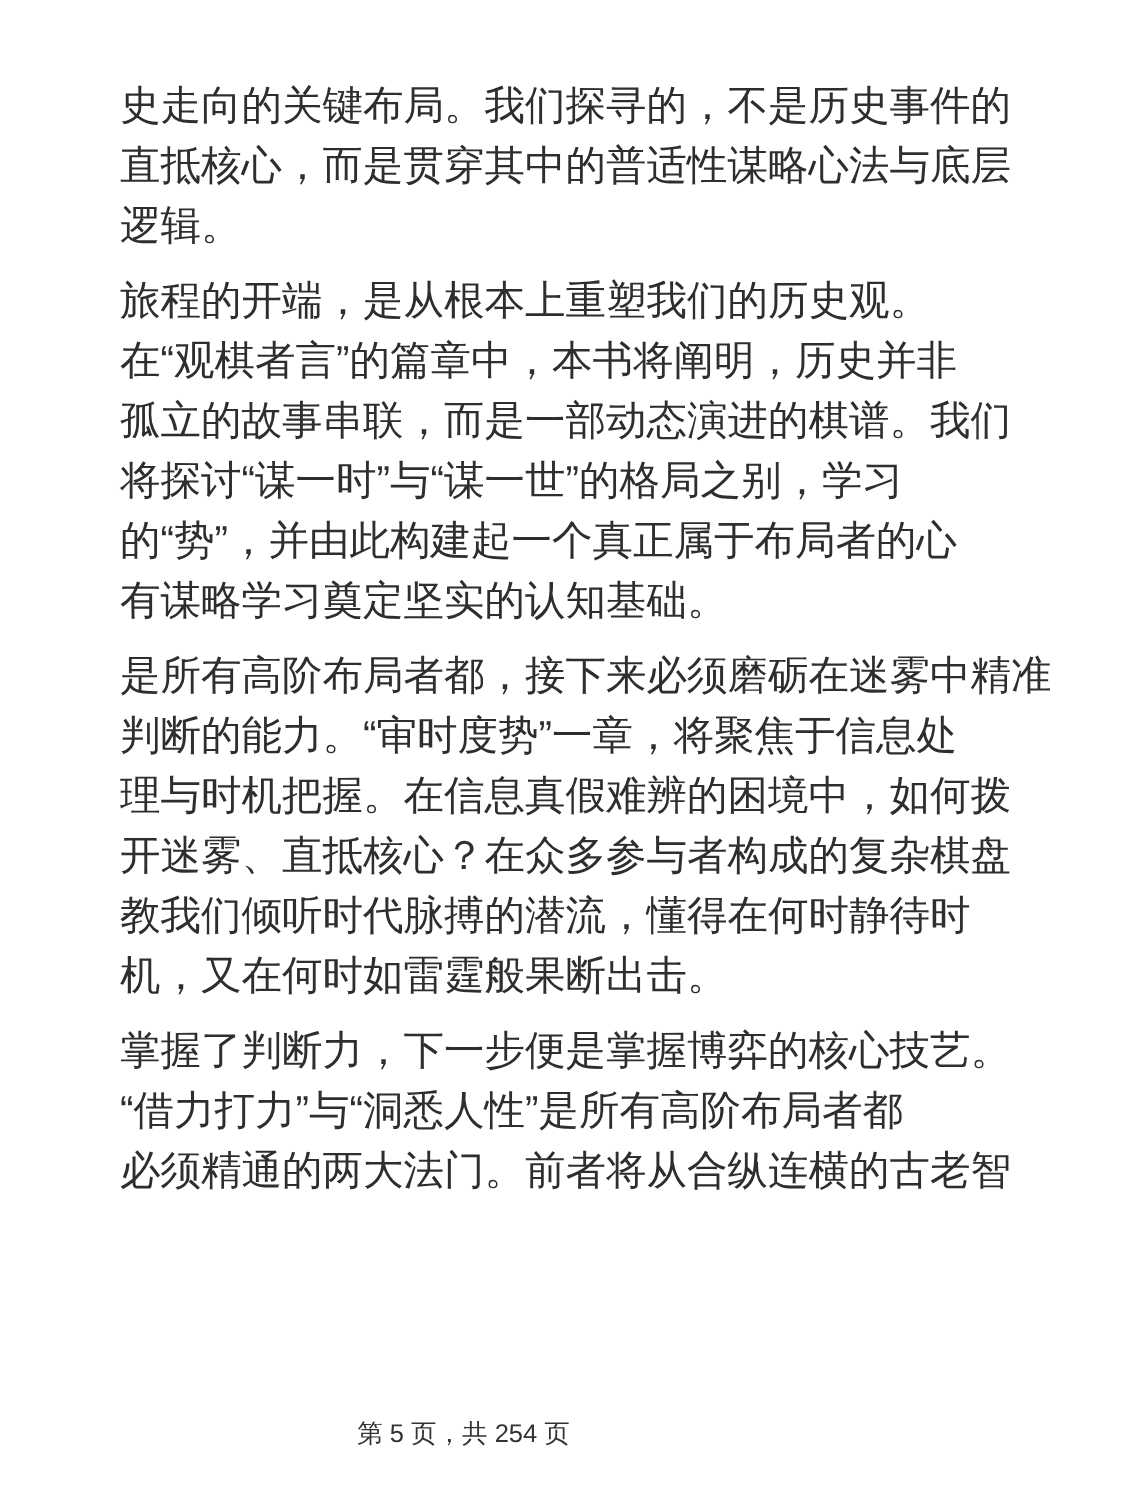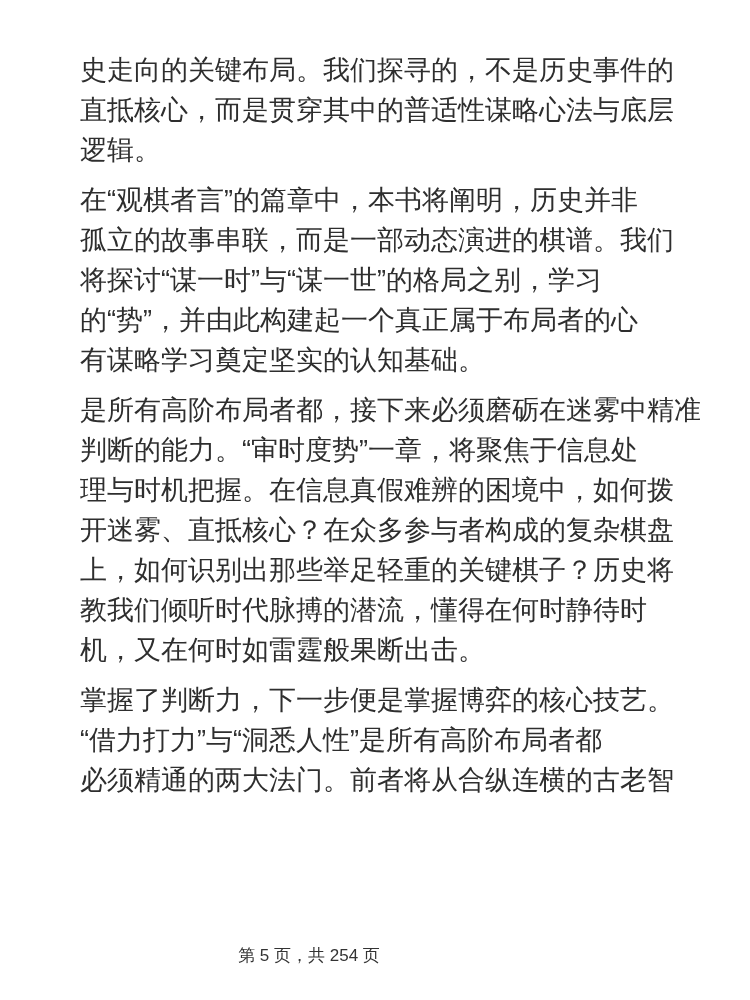--- a/index.html
+++ b/index.html
@@ -47,33 +47,33 @@
 <div class="page">
   <div class="content">
 
     <div class="paragraph">
       <div class="line">史走向的关键布局。我们探寻的，不是历史事件的</div>
       <div class="line">直抵核心，而是贯穿其中的普适性谋略心法与底层</div>
       <div class="line">逻辑。</div>
     </div>
 
     <div class="paragraph">
+      <div class="line">旅程的开端，是从根本上重塑我们的历史观。</div>
       <div class="line">在“观棋者言”的篇章中，本书将阐明，历史并非</div>
       <div class="line">孤立的故事串联，而是一部动态演进的棋谱。我们</div>
       <div class="line">将探讨“谋一时”与“谋一世”的格局之别，学习</div>
       <div class="line">的“势”，并由此构建起一个真正属于布局者的心</div>
       <div class="line">有谋略学习奠定坚实的认知基础。</div>
     </div>
 
     <div class="paragraph">
       <div class="line">是所有高阶布局者都，接下来必须磨砺在迷雾中精准</div>
       <div class="line">判断的能力。“审时度势”一章，将聚焦于信息处</div>
       <div class="line">理与时机把握。在信息真假难辨的困境中，如何拨</div>
       <div class="line">开迷雾、直抵核心？在众多参与者构成的复杂棋盘</div>
-      <div class="line">上，如何识别出那些举足轻重的关键棋子？历史将</div>
       <div class="line">教我们倾听时代脉搏的潜流，懂得在何时静待时</div>
       <div class="line">机，又在何时如雷霆般果断出击。</div>
     </div>
 
     <div class="paragraph">
       <div class="line">掌握了判断力，下一步便是掌握博弈的核心技艺。</div>
       <div class="line">“借力打力”与“洞悉人性”是所有高阶布局者都</div>
       <div class="line">必须精通的两大法门。前者将从合纵连横的古老智</div>
     </div>
 

